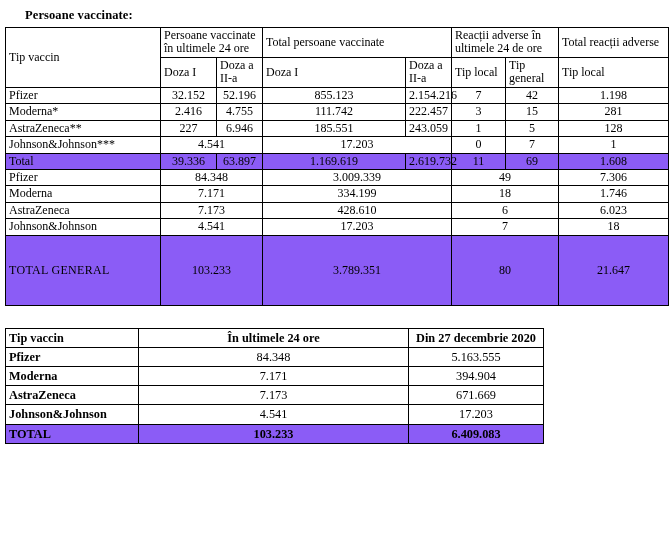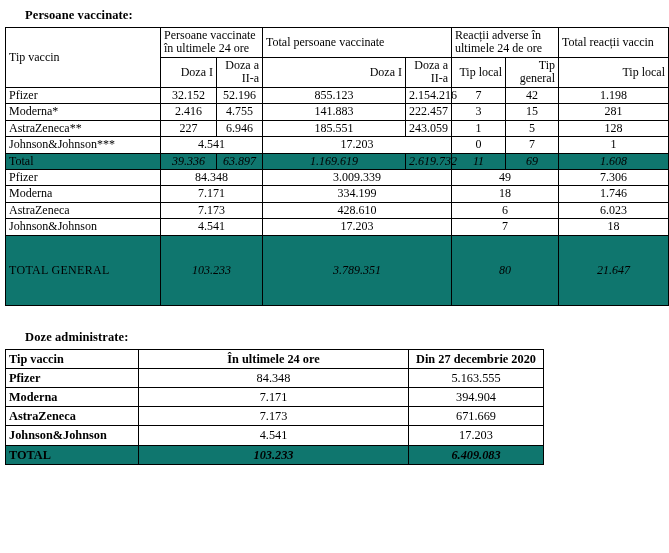--- a/index.html
+++ b/index.html
@@ -43,38 +43,37 @@
     font-weight: bold;
   }
   .hdr-main {
     font-size: 12.3px;
     font-weight: bold;
     text-align: left;
   }
   .hdr-sub {
     font-size: 12px;
     font-weight: bold;
-    text-align: right;
+    text-align: left;
   }
   .rowlabel {
     font-weight: bold;
     text-align: left;
     padding-left: 5px;
     font-size: 12.3px;
   }
   .num {
     text-align: center;
     font-size: 12.3px;
   }
   .shaded {
-    background: #0f766e;
+    background: #8b5cf6;
   }
   .bold {
     font-weight: bold;
-    font-style: italic;
   }
   .totalgen {
     font-weight: bold;
     font-size: 13px;
     letter-spacing: 0.3px;
   }
   .tall {
     height: 62px;
   }
   .spacer {
@@ -117,21 +116,21 @@
       <col style="width:54px">
       <col style="width:53px">
       <col style="width:110px">
     </colgroup>
     <thead>
       <tr>
         <th rowspan="2" class="hdr-main">Tip vaccin</th>
         <th colspan="2" class="hdr-main">Persoane vaccinate în ultimele 24 ore</th>
         <th colspan="2" class="hdr-main">Total persoane vaccinate</th>
         <th colspan="2" class="hdr-main">Reacții adverse în ultimele 24 de ore</th>
-        <th colspan="2" class="hdr-main">Total reacții vaccin</th>
+        <th colspan="2" class="hdr-main">Total reacții adverse</th>
       </tr>
       <tr>
         <th class="hdr-sub">Doza I</th>
         <th class="hdr-sub">Doza a II-a</th>
         <th class="hdr-sub">Doza I</th>
         <th class="hdr-sub">Doza a II-a</th>
         <th class="hdr-sub">Tip local</th>
         <th class="hdr-sub">Tip general</th>
         <th class="hdr-sub">Tip local</th>
         <th class="hdr-sub">Tip general</th>
@@ -146,21 +145,21 @@
         <td class="num">2.154.216</td>
         <td class="num">7</td>
         <td class="num">42</td>
         <td class="num">1.198</td>
         <td class="num">6.108</td>
       </tr>
       <tr>
         <td class="rowlabel">Moderna*</td>
         <td class="num">2.416</td>
         <td class="num">4.755</td>
-        <td class="num">141.883</td>
+        <td class="num">111.742</td>
         <td class="num">222.457</td>
         <td class="num">3</td>
         <td class="num">15</td>
         <td class="num">281</td>
         <td class="num">1.465</td>
       </tr>
       <tr>
         <td class="rowlabel">AstraZeneca**</td>
         <td class="num">227</td>
         <td class="num">6.946</td>
@@ -226,21 +225,20 @@
         <td class="num bold" colspan="2">3.789.351</td>
         <td class="num bold" colspan="2">80</td>
         <td class="num bold">21.647</td>
         <td class="num bold">2,4 / 1000 doze administrate</td>
       </tr>
     </tbody>
   </table>
 
   <div class="spacer"></div>
 
-  <div class="section-title">Doze administrate:</div>
 
   <table class="grid2">
     <colgroup>
       <col style="width:133px">
       <col style="width:270px">
       <col style="width:135px">
     </colgroup>
     <thead>
       <tr>
         <th class="t2-label">Tip vaccin</th>

